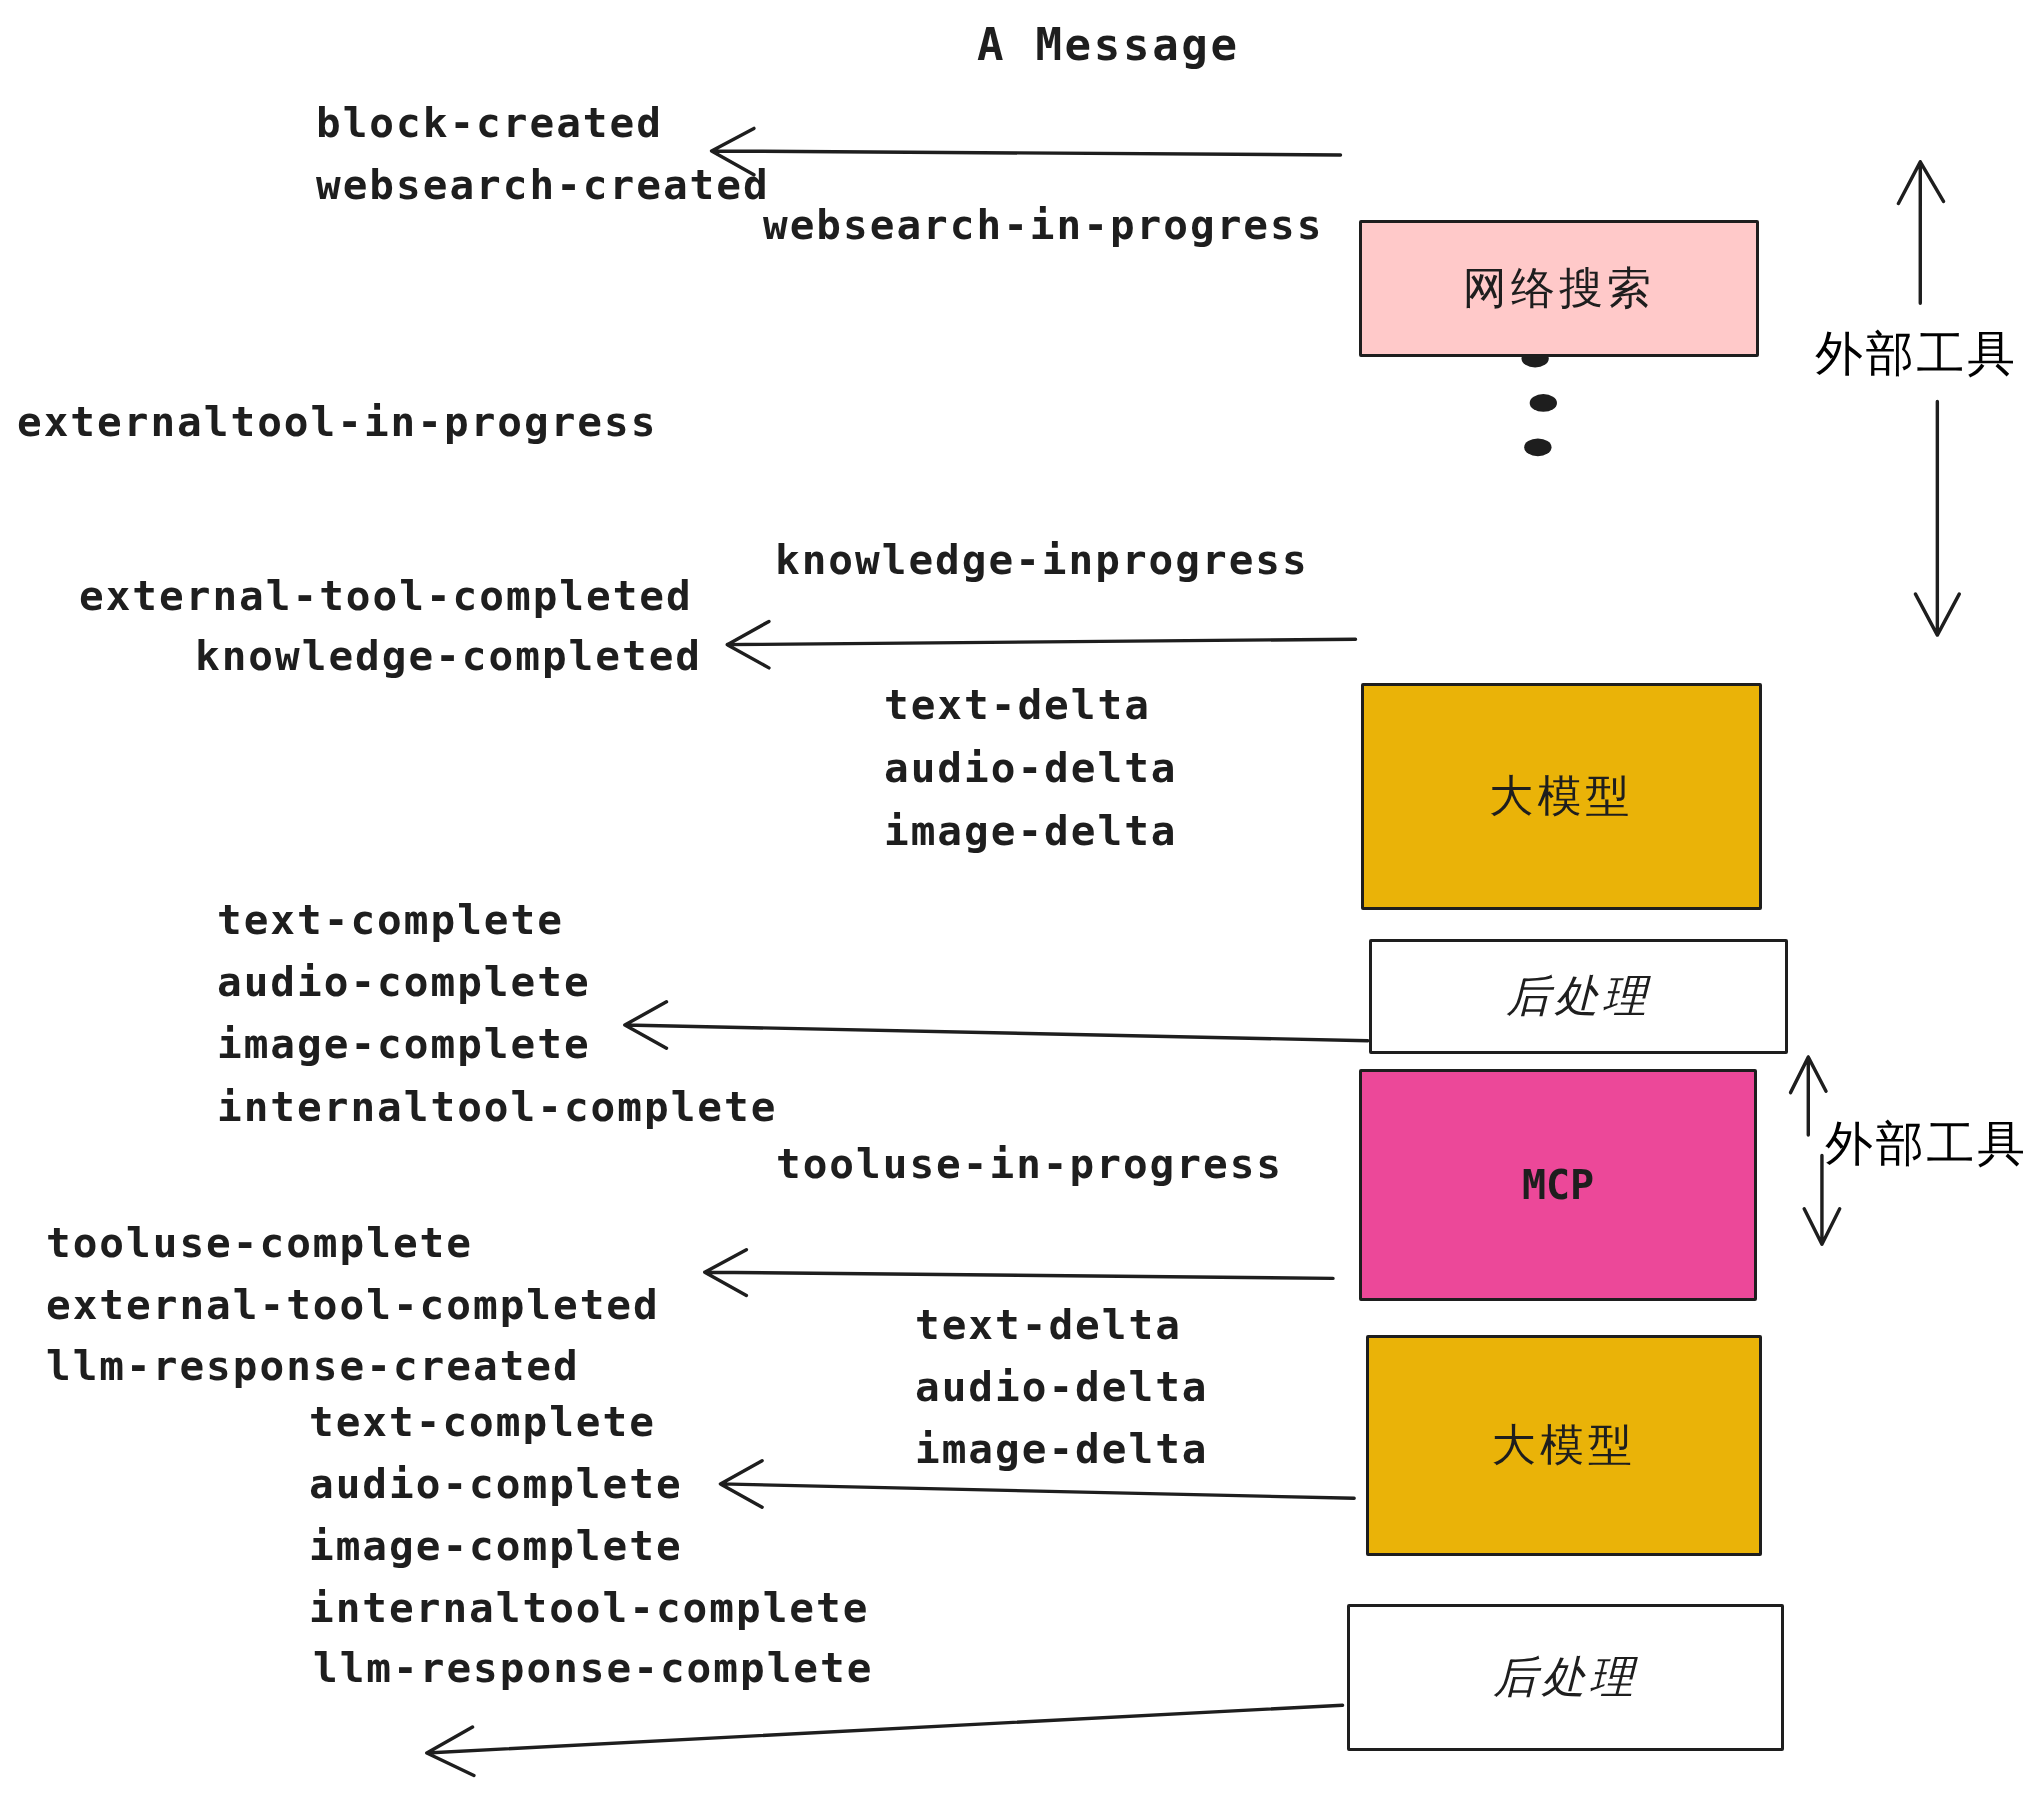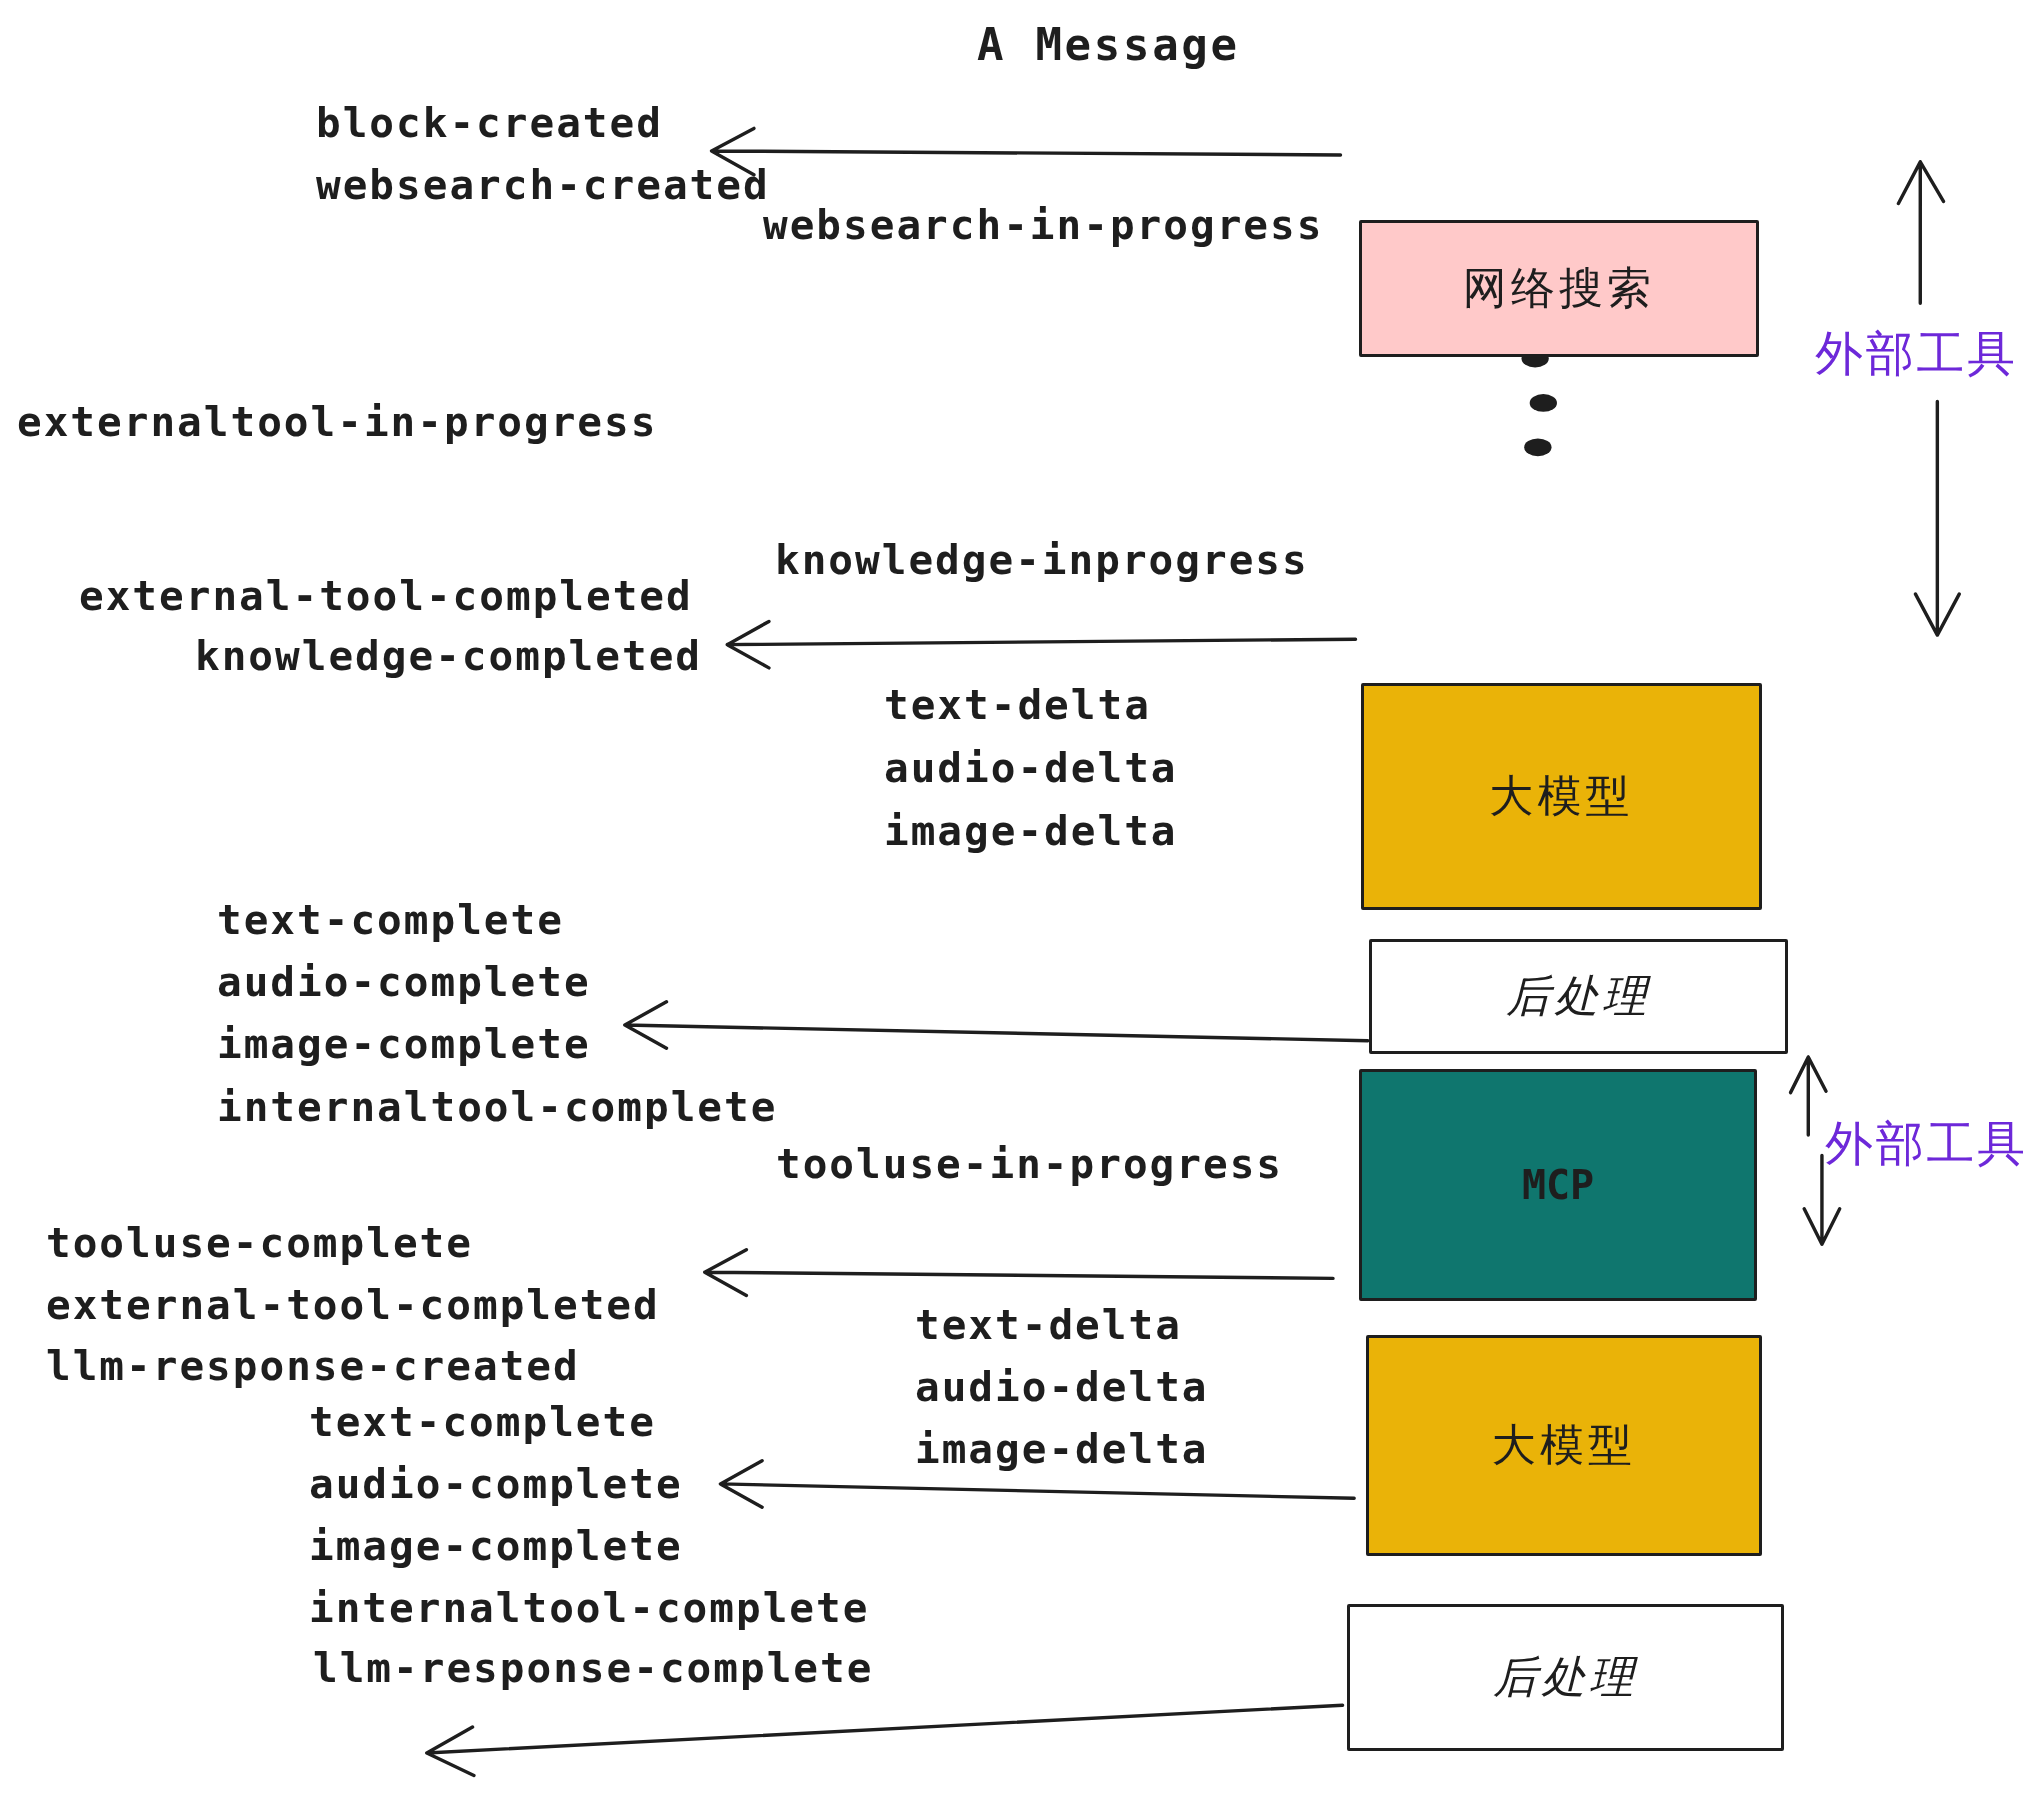--- a/index.html
+++ b/index.html
@@ -46,29 +46,29 @@
     font-size: 44px;
     letter-spacing: 4.1px;
     white-space: nowrap;
   }
   .box .mono {
     font: bold 40px "DejaVu Sans Mono", monospace;
     white-space: nowrap;
   }
   .pink   { background: #ffc9c9; }
   .green  { background: #eab308; }
-  .yellow { background: #0f766e; }
+  .yellow { background: #ec4899; }
   .white  { background: #ffffff; font-style: italic; }
   .side {
     position: absolute;
     font-family: "Liberation Sans", sans-serif;
     font-size: 48px;
     letter-spacing: 2.7px;
     white-space: nowrap;
-    color: #6d28d9;
+    color: #000000;
   }
   .arrow-stroke {
     stroke: #1e1e1e;
     stroke-width: 5;
     fill: none;
     stroke-linecap: round;
     stroke-linejoin: round;
   }
   .dot { fill: #1e1e1e; }
 </style>

